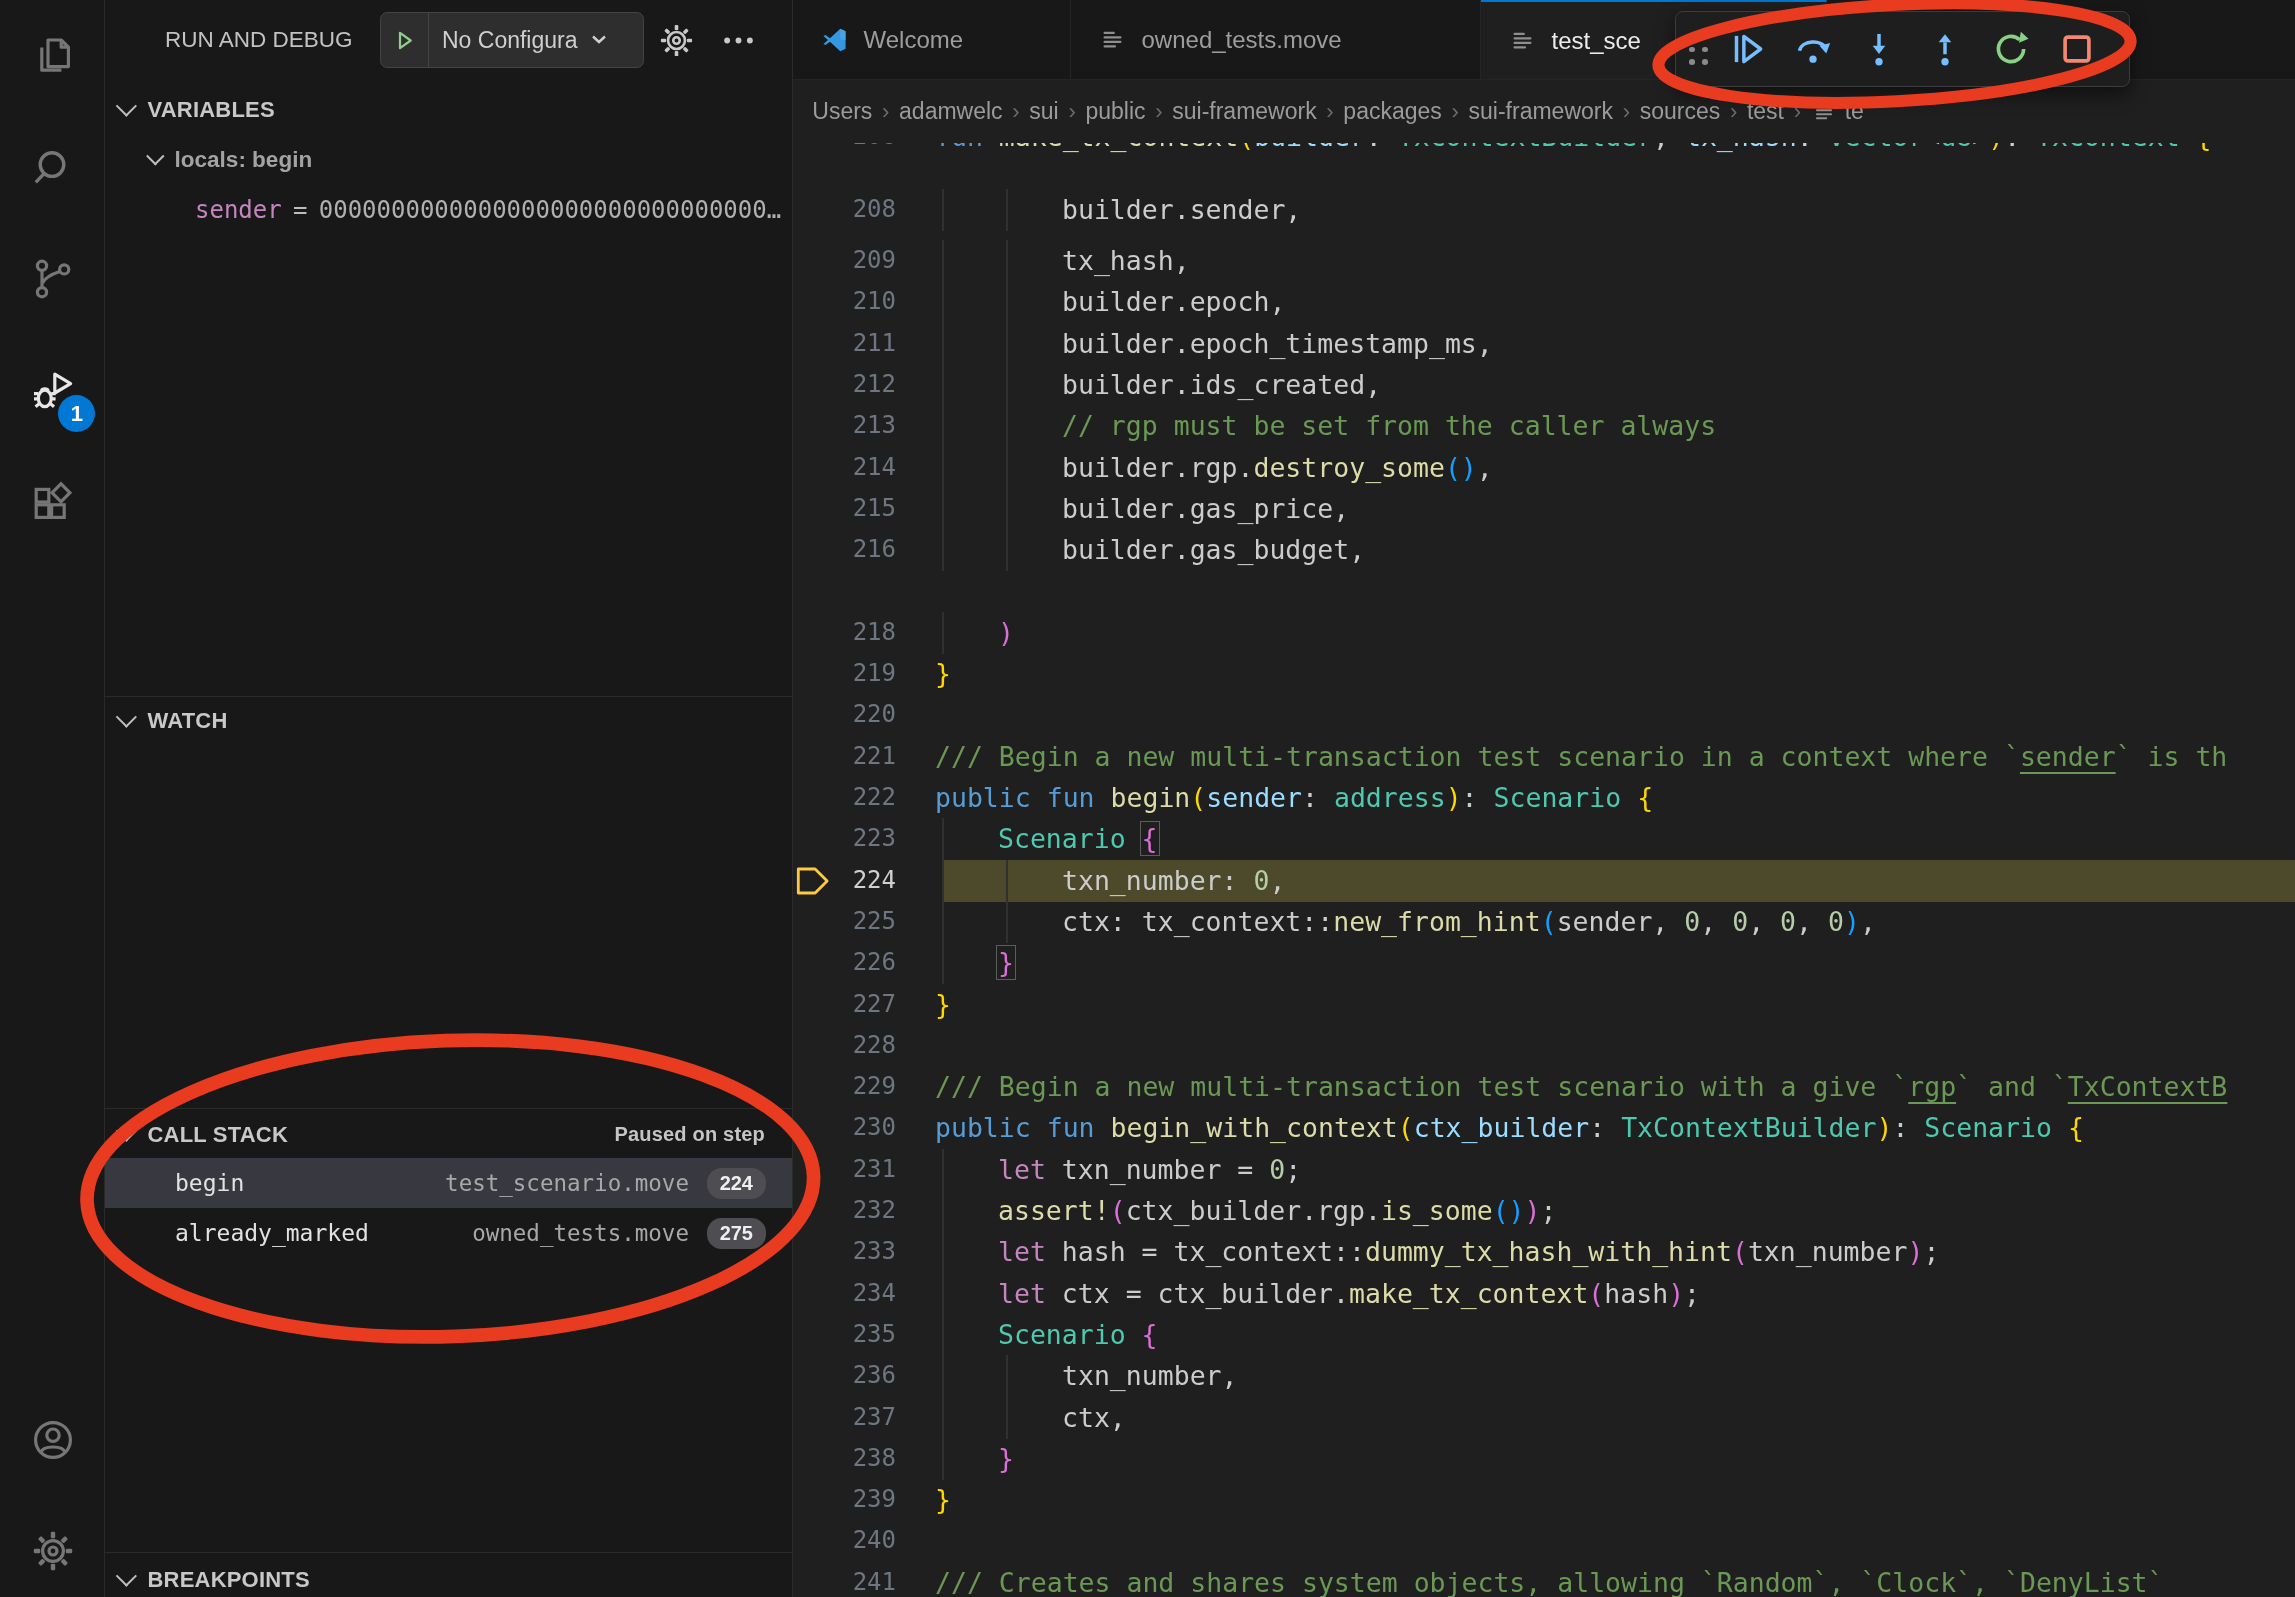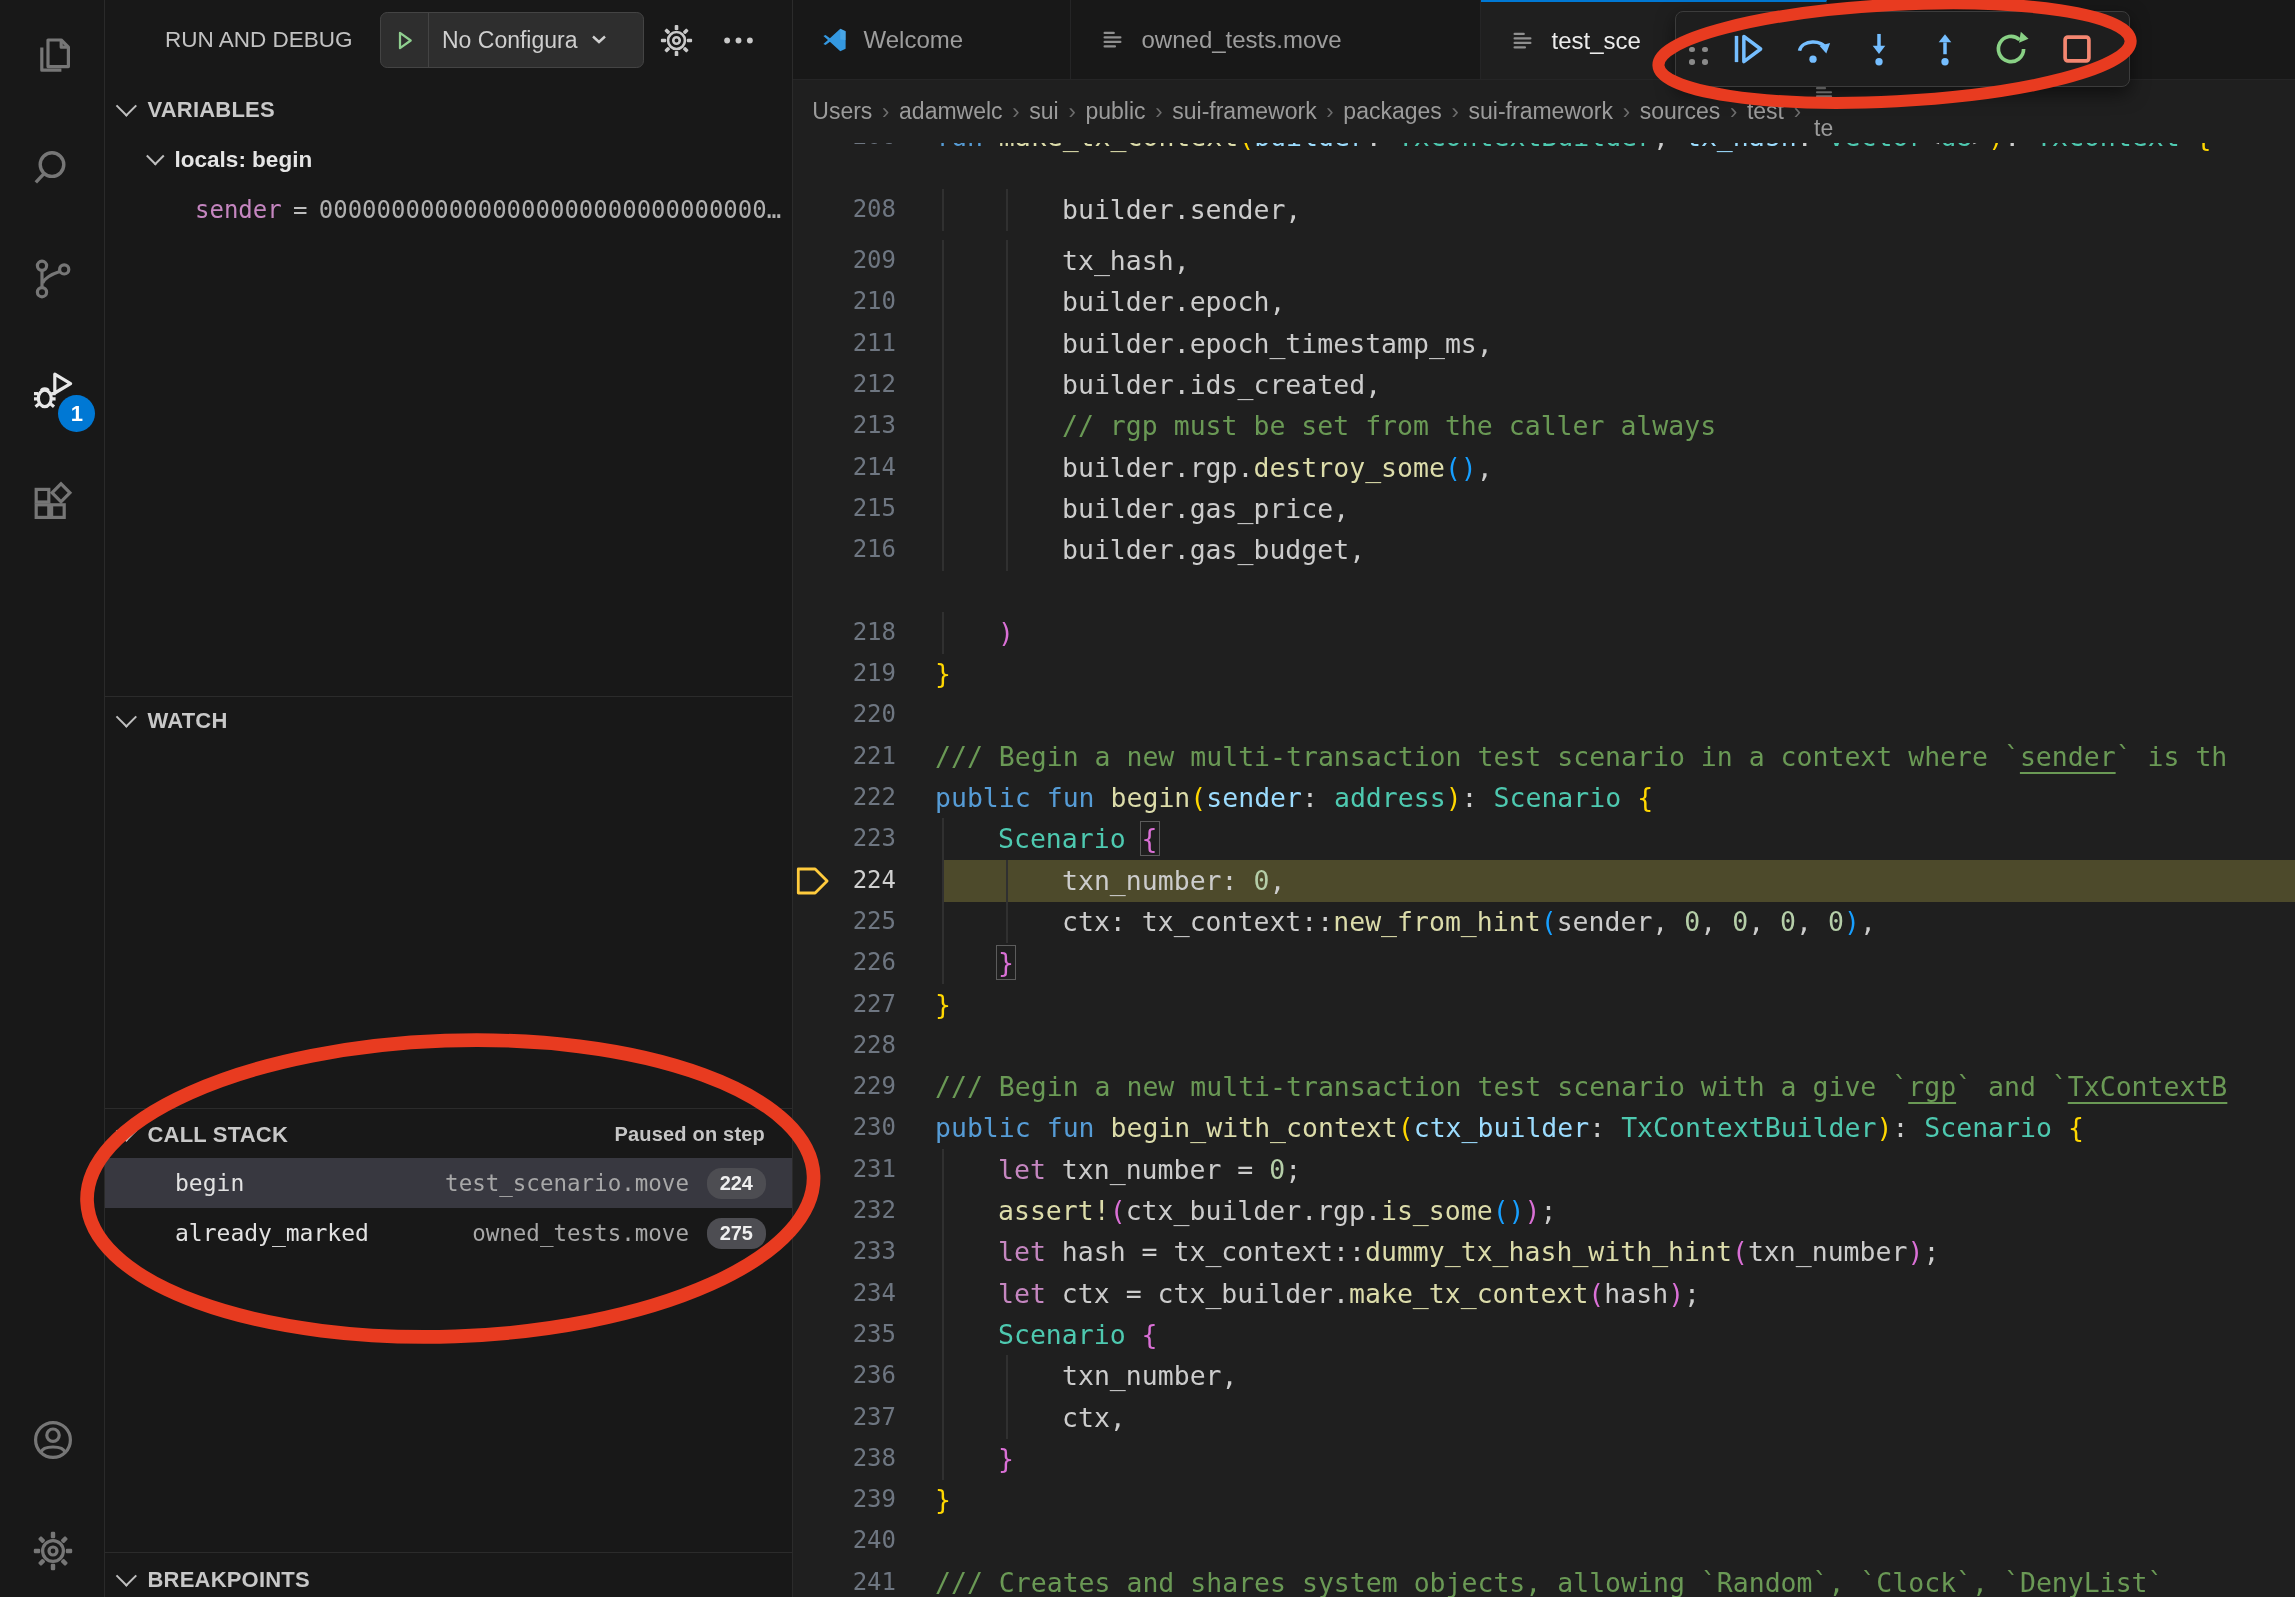--- a/index.html
+++ b/index.html
@@ -33,21 +33,21 @@
   .run-chev{margin-left:1.6px;color:#cfcfcf;}
   .sb-iconbtn{position:absolute;top:0;height:80px;display:flex;align-items:center;
               justify-content:center;color:#c9c9c9;cursor:pointer;}
   .sb-iconbtn svg{width:39px;height:39px;}
   .chev{display:inline-block;width:13px;height:13px;border-left:2.4px solid #bfbfbf;
         border-bottom:2.4px solid #bfbfbf;transform:rotate(-45deg) translate(1.6px,-3.2px);}
   .sect{position:absolute;left:0;right:0;height:45px;display:flex;align-items:center;
         font-weight:700;color:#c8c8c8;font-size:22px;letter-spacing:0.2px;cursor:pointer;}
   .sect .chev{margin:0 13px 0 14.5px;}
   .subrow{position:absolute;left:0;right:0;height:43px;display:flex;align-items:center;
-          font-weight:700;color:#e5e5e5;font-size:22.5px;cursor:pointer;}
+          font-weight:700;color:#a3a3a3;font-size:22.5px;cursor:pointer;}
   .subrow .chev{margin:0 11.3px 0 45px;width:11.3px;height:11.3px;}
   .var-row{position:absolute;left:0;right:0;height:45px;display:flex;align-items:center;
            padding-left:90px;font-family:"DejaVu Sans Mono",monospace;font-size:24px;
            white-space:nowrap;overflow:hidden;cursor:pointer;}
   .var-name{color:#c586c0;}
   .var-eq{color:#bdbdbd;margin:0 11.3px;}
   .var-val{color:#b0b0b0;overflow:hidden;text-overflow:ellipsis;flex:1;padding-right:8px;}
   .divider{position:absolute;left:0;right:0;height:0.8px;background:#2b2b2b;}
   .cs-status{margin-left:auto;padding-right:27px;font-size:20px;font-weight:700;color:#c5c5c5;}
   .frame{position:absolute;left:0;right:0;height:50px;display:flex;align-items:center;
@@ -66,21 +66,21 @@
   .tab{display:flex;align-items:center;gap:14.5px;padding:0 27px;border-right:0.8px solid #252526;
        font-size:24px;color:#9d9d9d;box-sizing:border-box;cursor:pointer;white-space:nowrap;
        overflow:hidden;flex:0 0 auto;}
   .tab svg{flex:0 0 auto;width:29px;height:29px;}
   .tab.active{background:#1f1f1f;color:#ececec;border-top:2.4px solid #0078d4;}
   #breadcrumb{position:absolute;top:80px;left:0;right:0;height:63px;background:#1f1f1f;
               display:flex;align-items:center;padding-left:19.3px;font-size:23px;color:#9b9b9b;
               z-index:4;white-space:nowrap;overflow:hidden;}
   .bc-item{cursor:pointer;}
   .bc-sep{color:#6d6d6d;margin:0 9.7px;font-size:22px;}
-  .bc-file{display:flex;align-items:center;gap:8px;flex-direction:column;}
+  .bc-file{display:flex;align-items:center;gap:8px;}
   .bc-file svg{width:26px;height:26px;}
   #code{position:absolute;top:80px;left:0;right:0;bottom:0;overflow:hidden;
         font-family:"DejaVu Sans Mono",monospace;font-size:26.5px;z-index:1;}
   .cl{position:absolute;left:0;right:0;height:42px;line-height:41px;white-space:pre;}
   .cl-num{position:absolute;left:0;width:103px;text-align:right;color:#6e7681;font-size:24px;}
   .cl.cur .cl-num{color:#d0d0d0;}
   .cl-bg{position:absolute;left:150px;right:0;top:0;bottom:0;background:#4d4a2b;}
   .cl-text{position:absolute;left:142px;top:0;}
   .guide{position:absolute;top:0;bottom:0;width:1.6px;background:#303030;}
   .marker{position:absolute;left:2.4px;top:4.8px;width:37px;height:32px;}

